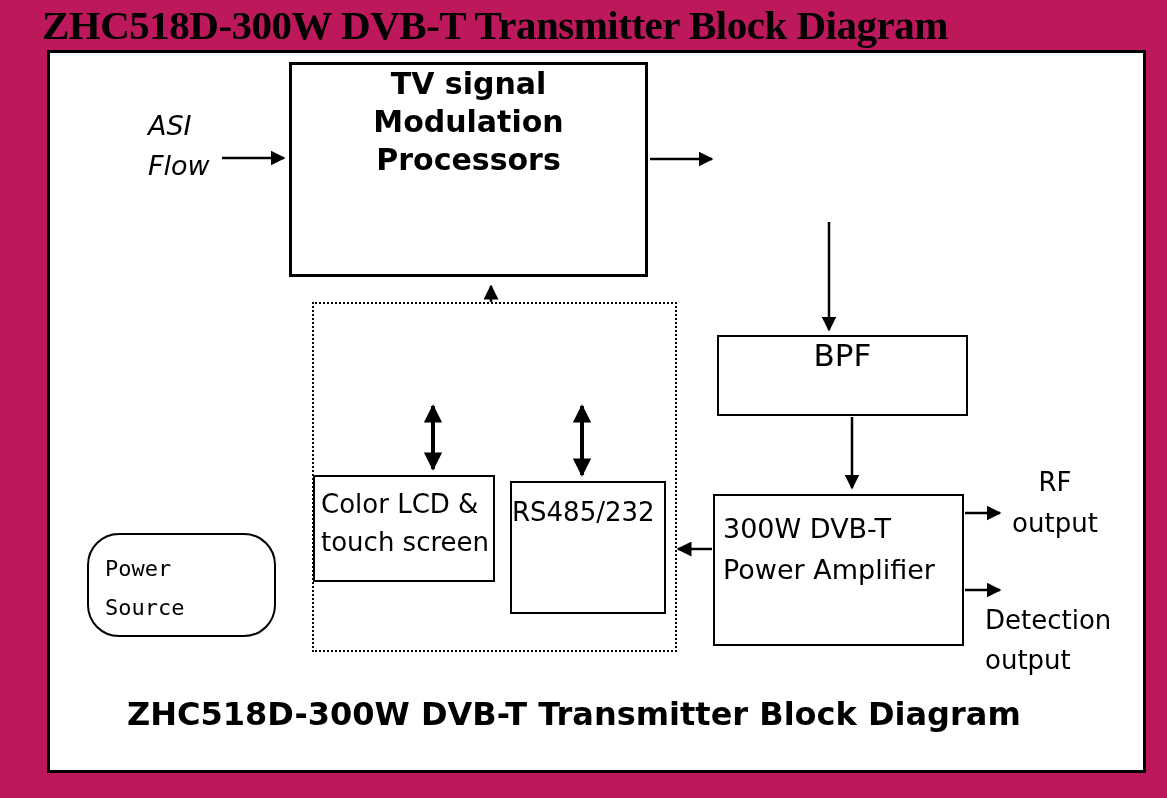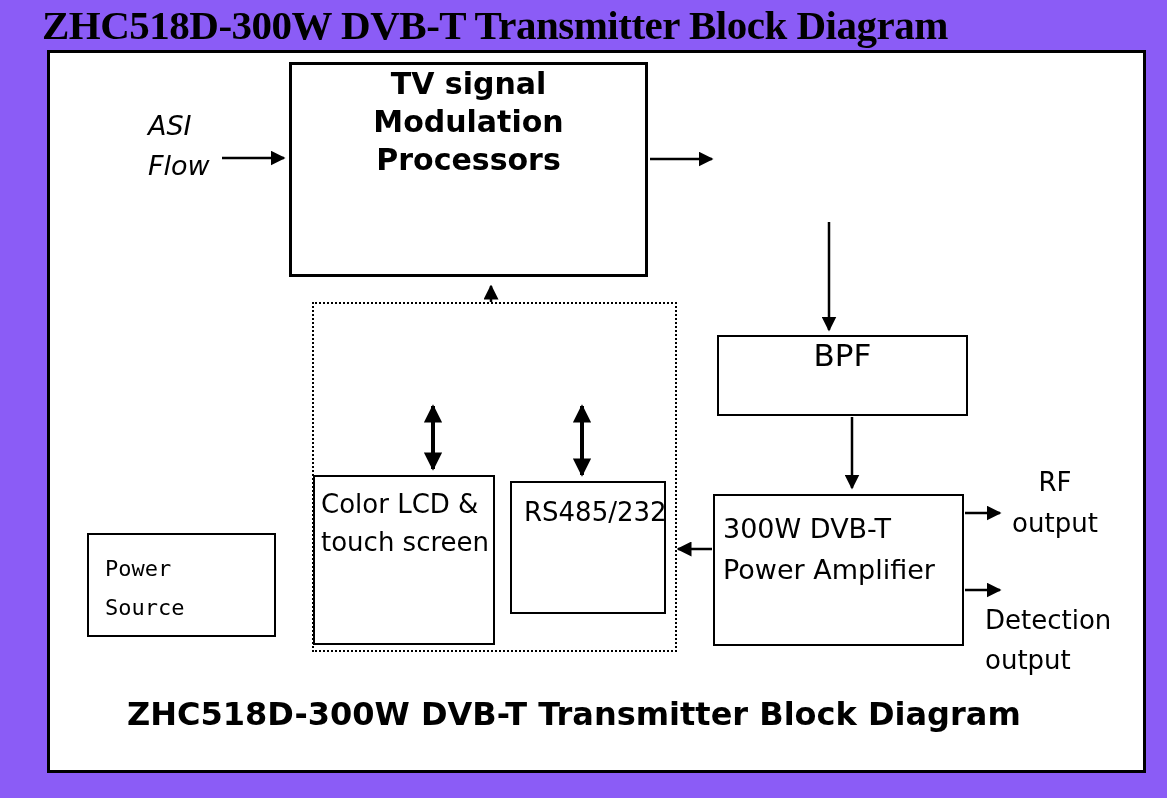--- a/index.html
+++ b/index.html
@@ -1,19 +1,19 @@
 <!DOCTYPE html>
 <html><head>
 <meta charset="utf-8">
 <style>
   html,body{margin:0;padding:0;background:#ffffff;}
   .page{
     position:relative;
     width:1167px;height:798px;
-    background:#8b5cf6;
+    background:#be185d;
     font-family:"DejaVu Sans","Liberation Sans",sans-serif;
     color:#000;
     overflow:hidden;
   }
   .doc-title{
     position:absolute;left:42px;top:2px;margin:0;
     font-family:"Liberation Serif","DejaVu Serif",serif;
     font-weight:bold;font-size:41px;line-height:46px;
     letter-spacing:-0.5px;color:#000;white-space:nowrap;
   }
@@ -43,36 +43,36 @@
   .dotted-box{
     position:absolute;left:312px;top:302px;width:365px;height:350px;
     border:2px dotted #000;box-sizing:border-box;background:transparent;
   }
   .mcu-box{
     left:376px;top:319px;width:254px;height:81px;
     display:flex;align-items:center;justify-content:center;
     font-size:30px;font-weight:bold;
   }
   .lcd-box{
-    left:313px;top:475px;width:182px;height:170px;
+    left:313px;top:475px;width:182px;height:107px;
     padding:8px 0 0 6px;font-size:26px;line-height:38px;
   }
   .rs-box{
     left:510px;top:481px;width:156px;height:133px;
-    padding:10px 0 0 12px;font-size:26px;line-height:38px;
+    padding:10px 0 0 0;font-size:26px;line-height:38px;
   }
   .pa-box{
     left:713px;top:494px;width:251px;height:152px;
     padding:12px 0 0 8px;font-size:27px;line-height:41px;
   }
   .ps-box{
     left:87px;top:533px;width:189px;height:104px;
     padding:14px 0 0 16px;
     font-family:"DejaVu Sans Mono","Liberation Mono",monospace;
-    font-size:22px;line-height:39px;
+    font-size:22px;line-height:39px;border-radius:32px;
   }
   .flow-label{position:absolute;color:#000;}
   .asi-label{left:148px;top:106px;font-size:27px;line-height:40px;font-style:italic;}
   .rf-label{left:1012px;top:462px;width:86px;text-align:center;font-size:26px;line-height:41px;}
   .det-label{left:985px;top:600px;font-size:26px;line-height:40px;}
   .caption{
     position:absolute;left:127px;top:695px;margin:0;
     font-size:32px;font-weight:bold;line-height:38px;white-space:nowrap;
   }
   .wires{position:absolute;left:0;top:0;width:1167px;height:798px;pointer-events:none;}

